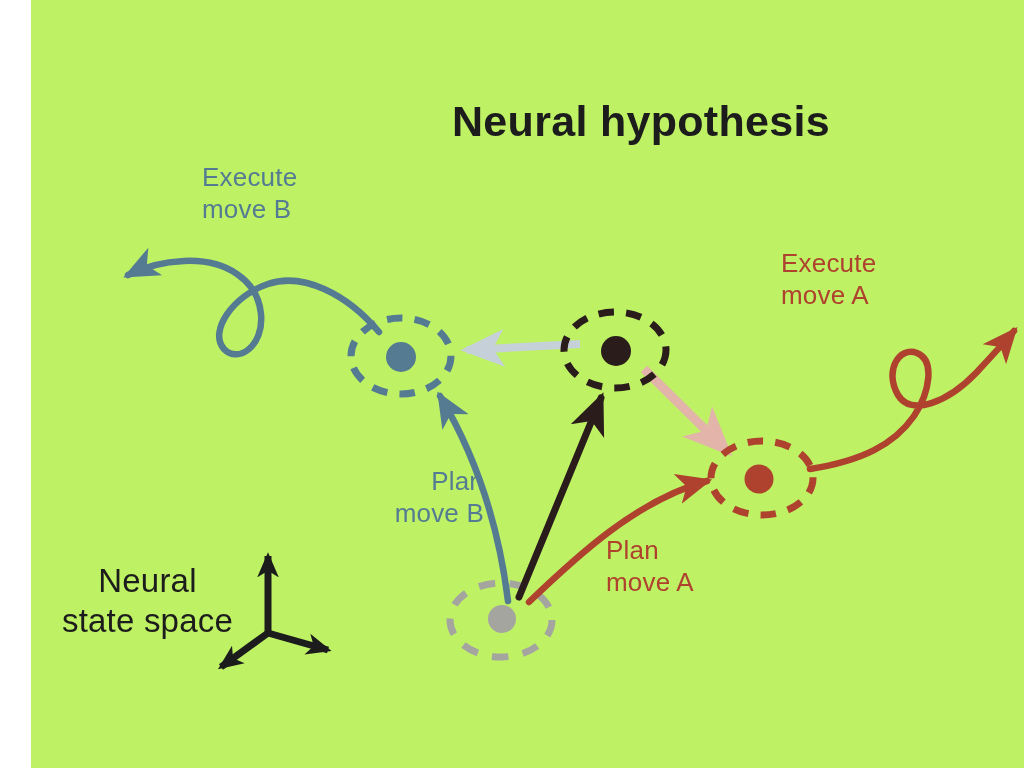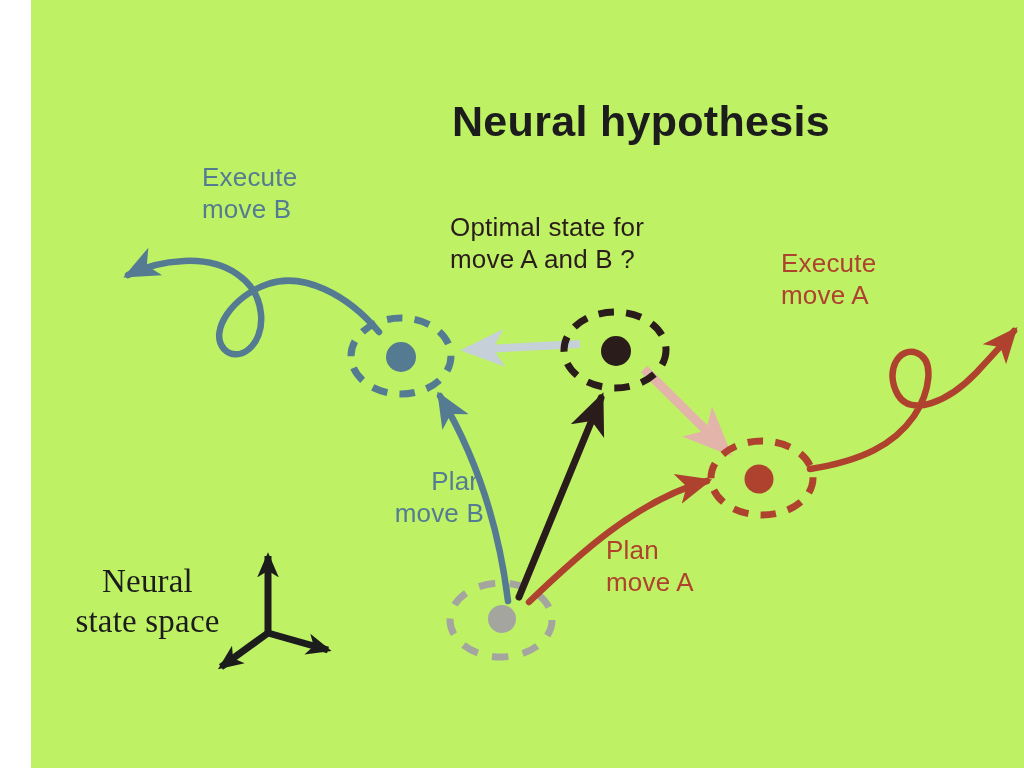--- a/index.html
+++ b/index.html
@@ -112,27 +112,25 @@
       <path class="shaft stroke-ink" stroke-width="7" marker-end="url(#head-ink)" d="M 237 633 L 190 667"></path>
       <path class="shaft stroke-ink" stroke-width="7" marker-end="url(#head-ink)" d="M 237 633 L 297 650"></path>
     </g>
   </svg>
 
   <div class="title" style="left:421px;top:97px;">Neural hypothesis</div>
 
   <div class="lbl blue-text" style="left:171px;top:162px;">Execute
 move B</div>
 
-  <div class="lbl dark-text" style="left:419px;top:212px;">Optimal state for
-move A and B ?</div>
 
   <div class="lbl red-text" style="left:750px;top:248px;">Execute
 move A</div>
 
   <div class="lbl blue-text right" style="left:300px;top:466px;width:153px;">Plan
 move B</div>
 
   <div class="lbl red-text" style="left:575px;top:535px;">Plan
 move A</div>
 
-  <div class="lbl ink-text center" style="left:6px;top:561px;width:221px;font-size:33px;font-family:Liberation Serif, serif;">Neural
+  <div class="lbl ink-text center" style="left:6px;top:561px;width:221px;font-size:33px;">Neural
 state space</div>
 </div>
 
 </body></html>

